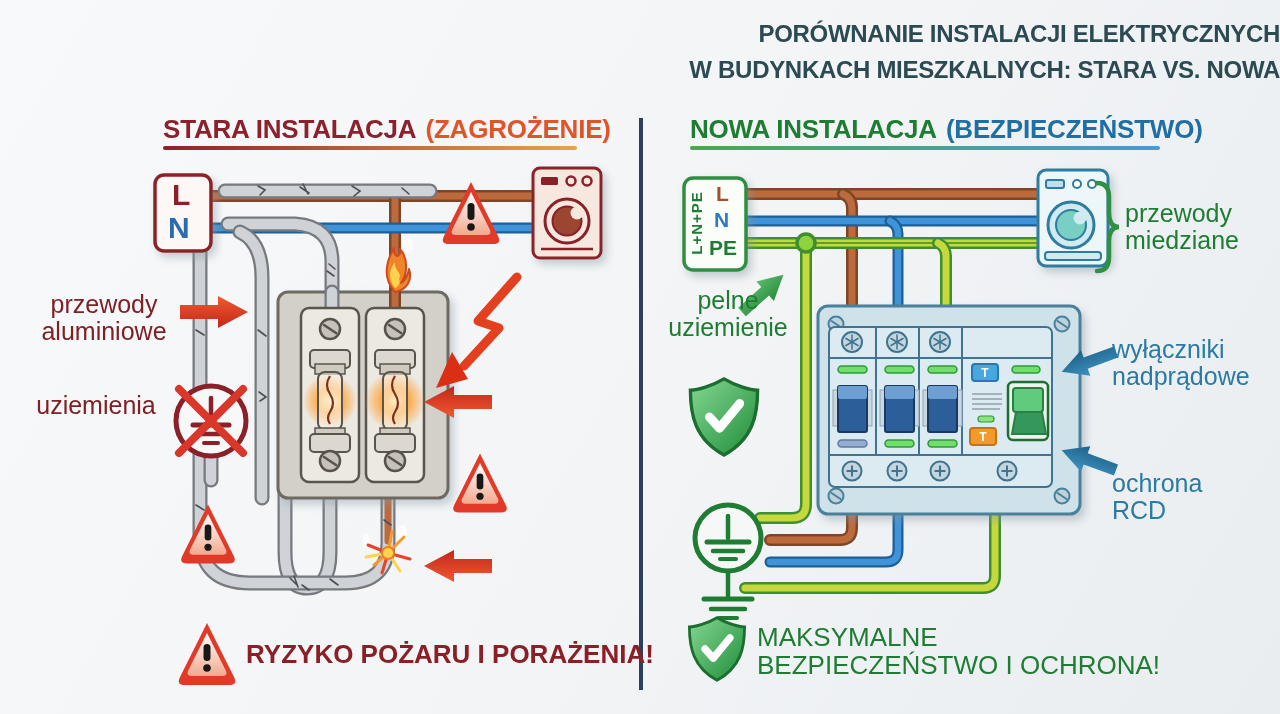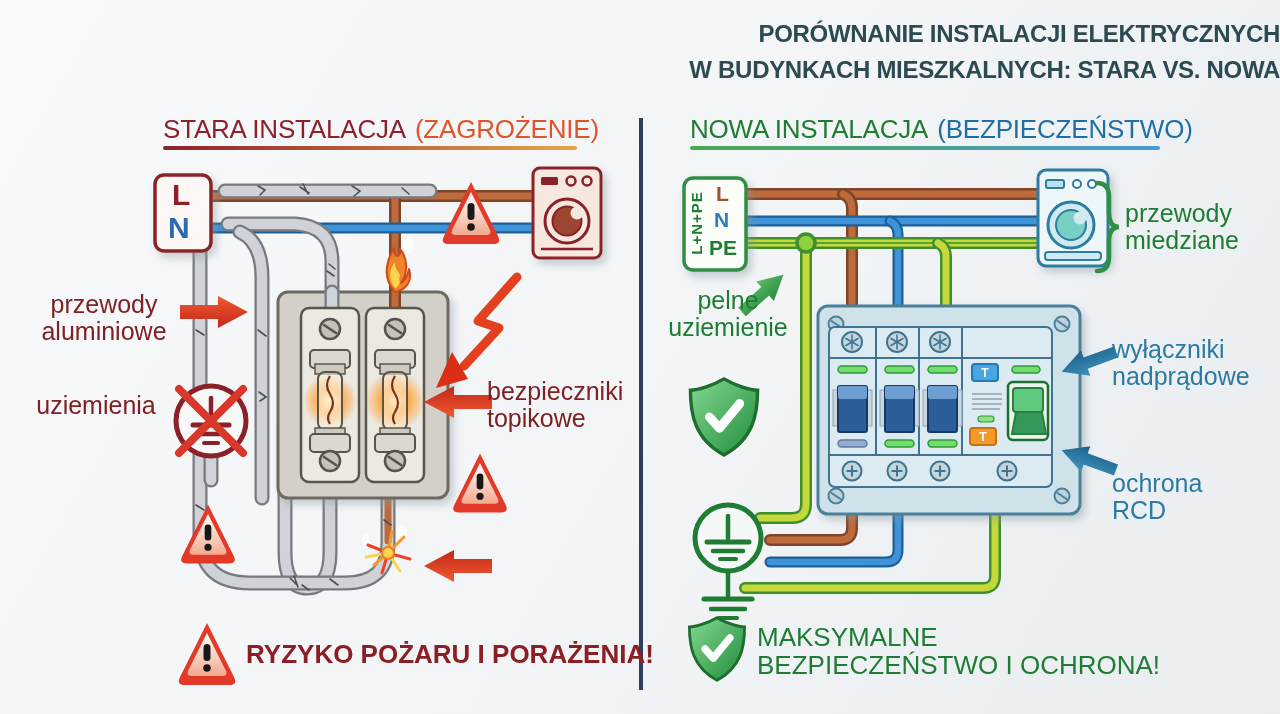--- a/index.html
+++ b/index.html
@@ -2,21 +2,21 @@
 <html><head>
 <meta charset="utf-8">
 <style>
   html,body{margin:0;padding:0;background:#e8ebee;font-family:"Liberation Sans",sans-serif;}
   .stage{position:relative;width:1280px;height:714px;overflow:hidden;
          background:linear-gradient(120deg,#f8f9fa 0%,#f2f4f6 55%,#e9edf0 100%);}
   svg.art{position:absolute;left:0;top:0;}
   .txt{position:absolute;font-weight:bold;line-height:1.1;white-space:nowrap;}
   .title-line{position:absolute;left:16px;right:0;text-align:right;font-weight:bold;
               font-size:24px;letter-spacing:-0.3px;color:#2c4a52;}
-  .heading{position:absolute;font-size:26px;font-weight:normal;letter-spacing:-0.2px;}
+  .heading{position:absolute;font-size:26px;font-weight:bold;letter-spacing:-0.2px;}
   .heading .suffix{margin-left:9px;}
   .lbl{position:absolute;font-weight:normal;font-size:25px;line-height:1.08;}
   .lbl.center{text-align:center;}
   .dark-red{color:#7e2024;}
   .green{color:#1f7d33;}
   .teal{color:#2a7aa3;}
   .term{position:absolute;font-weight:bold;}
   .tbtn{position:absolute;width:26px;text-align:center;font-size:12px;font-weight:bold;color:#ffffff;}
   
   .wbo{stroke:#7e4526;stroke-width:12;fill:none;stroke-linecap:round;}
@@ -398,24 +398,20 @@
 <div class="term" style="left:172px;top:178px;font-size:30px;color:#8a2028;">L</div>
 <div class="term" style="left:168px;top:211px;font-size:30px;color:#2b6cb0;">N</div>
 
 <div class="lbl center dark-red" style="left:28px;top:291px;width:152px;">
   <div>przewody</div>
   <div>aluminiowe</div>
 </div>
 <div class="lbl center dark-red" style="left:22px;top:392px;width:148px;">
   <div>uziemienia</div>
 </div>
-<div class="lbl dark-red" style="left:487px;top:378px;">
-  <div>bezpieczniki</div>
-  <div>topikowe</div>
-</div>
 <div class="txt" style="left:246px;top:640px;font-size:26px;color:#8a1f26;">RYZYKO POŻARU I PORAŻENIA!</div>
 
 <div class="txt" style="left:655px;top:214px;width:86px;height:18px;font-size:15px;color:#1f7d33;letter-spacing:1px;text-align:center;transform:rotate(-90deg);">L+N+PE</div>
 <div class="term" style="left:716px;top:182px;font-size:21px;color:#a3502c;">L</div>
 <div class="term" style="left:714px;top:208px;font-size:21px;color:#2b7cc0;">N</div>
 <div class="term" style="left:709px;top:236px;font-size:21px;color:#1f7d33;">PE</div>
 
 <div class="lbl center green" style="left:662px;top:287px;width:132px;">
   <div>pelne</div>
   <div>uziemienie</div>

